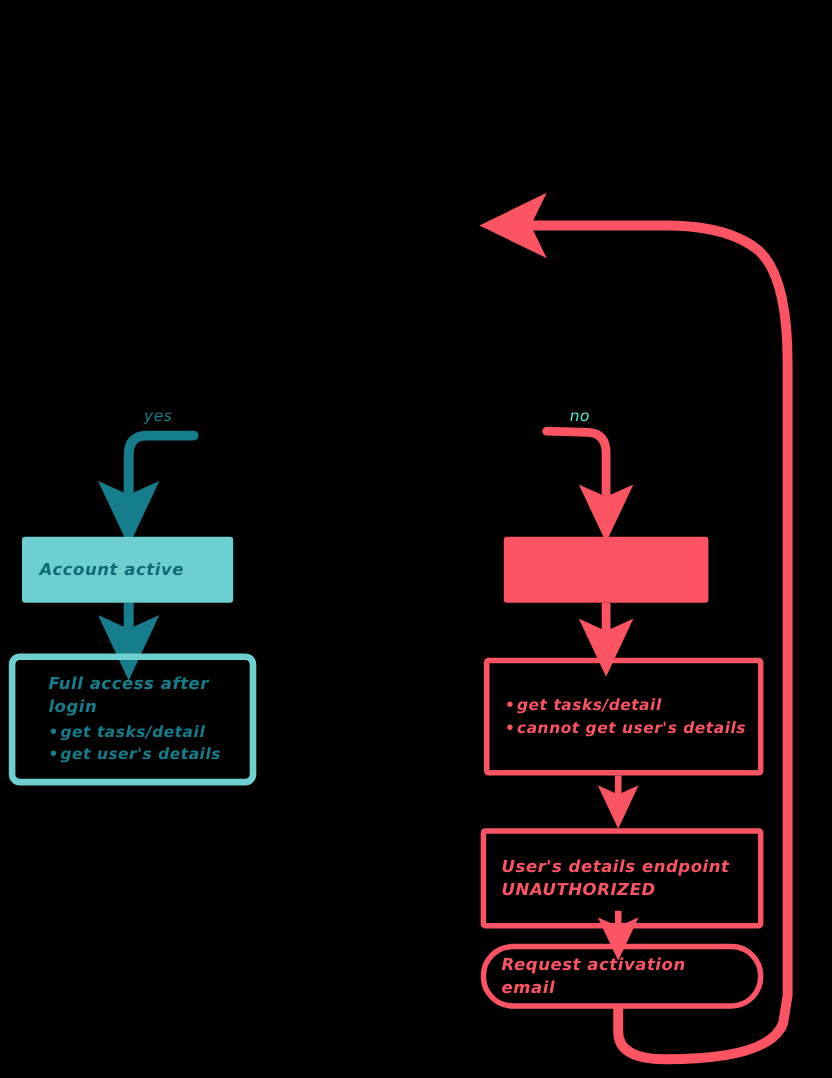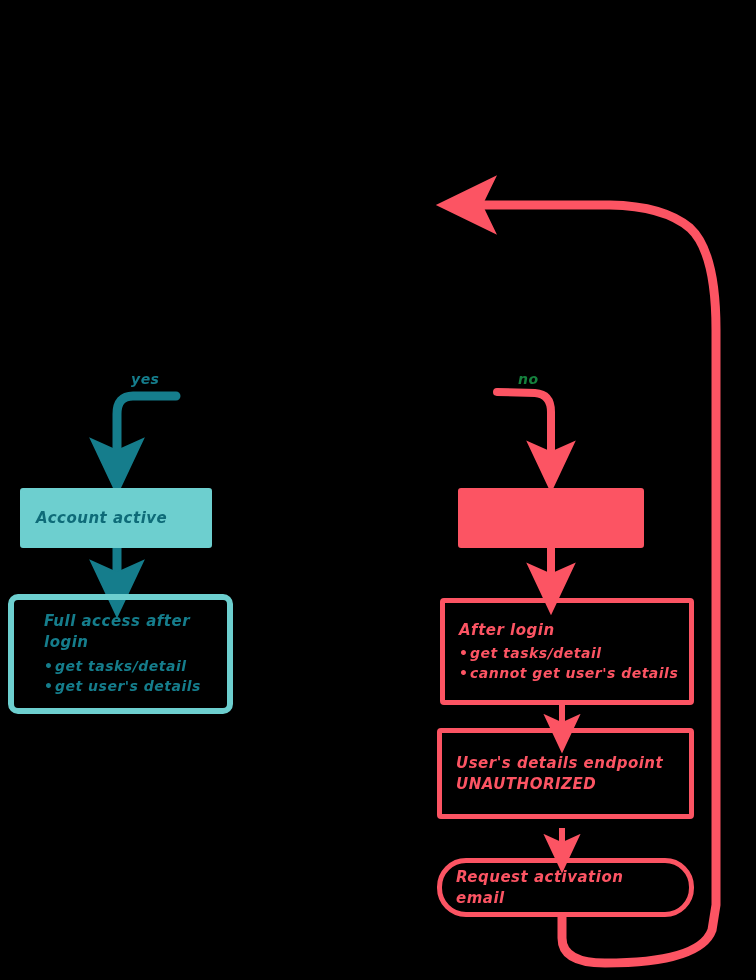--- a/index.html
+++ b/index.html
@@ -95,26 +95,26 @@
   }
   .bullet-line .dot {
     display: inline-block;
     width: 11px;
   }
 
   
   .edge-label {
     position: absolute;
     font-size: 14px;
-    font-weight: bold;
+    font-weight: normal;
     font-style: italic;
     letter-spacing: 0.5px;
   }
   .edge-label.teal { color: #157D8C; }
-  .edge-label.red  { color: #15803d; }
+  .edge-label.red  { color: #5eead4; }
 </style>
 </head>
 <body>
 
 <svg id="canvas" viewBox="0 0 756 980" xmlns="http://www.w3.org/2000/svg">
   <defs>
     <marker id="arrowTeal" markerWidth="7" markerHeight="7" refX="3.2" refY="3.5" orient="auto" markerUnits="strokeWidth">
       <path d="M0,0.4 L6.6,3.5 L0,6.6 L1.4,3.5 Z" fill="#157D8C"></path>
     </marker>
     <marker id="arrowRed" markerWidth="7" markerHeight="7" refX="3.2" refY="3.5" orient="auto" markerUnits="strokeWidth">
@@ -171,31 +171,30 @@
 </div>
 
 <div class="node red-filled" style="left:458px; top:488px; width:186px; height:60px;">
   <div class="inner">
     <div class="label hand"></div>
   </div>
 </div>
 
 <div class="node red-outline" style="left:440px; top:598px; width:254px; height:107px;">
   <div class="inner">
-    <div class="label hand" style="margin-bottom:3px;">After login</div>
     <div class="bullet-line hand">
       <span class="dot">•</span><span>get tasks/detail</span>
     </div>
     <div class="bullet-line hand">
       <span class="dot">•</span><span>cannot get user's details</span>
     </div>
   </div>
 </div>
 
-<div class="node red-outline" style="left:437px; top:728px; width:257px; height:91px;">
+<div class="node red-outline" style="left:437px; top:753px; width:257px; height:91px;">
   <div class="inner">
     <div class="label hand">User's details endpoint</div>
     <div class="label hand">UNAUTHORIZED</div>
   </div>
 </div>
 
 <div class="node red-outline" style="left:437px; top:858px; width:257px; height:59px;border-radius:29px;">
   <div class="inner">
     <div class="label hand">Request activation email</div>
   </div>

